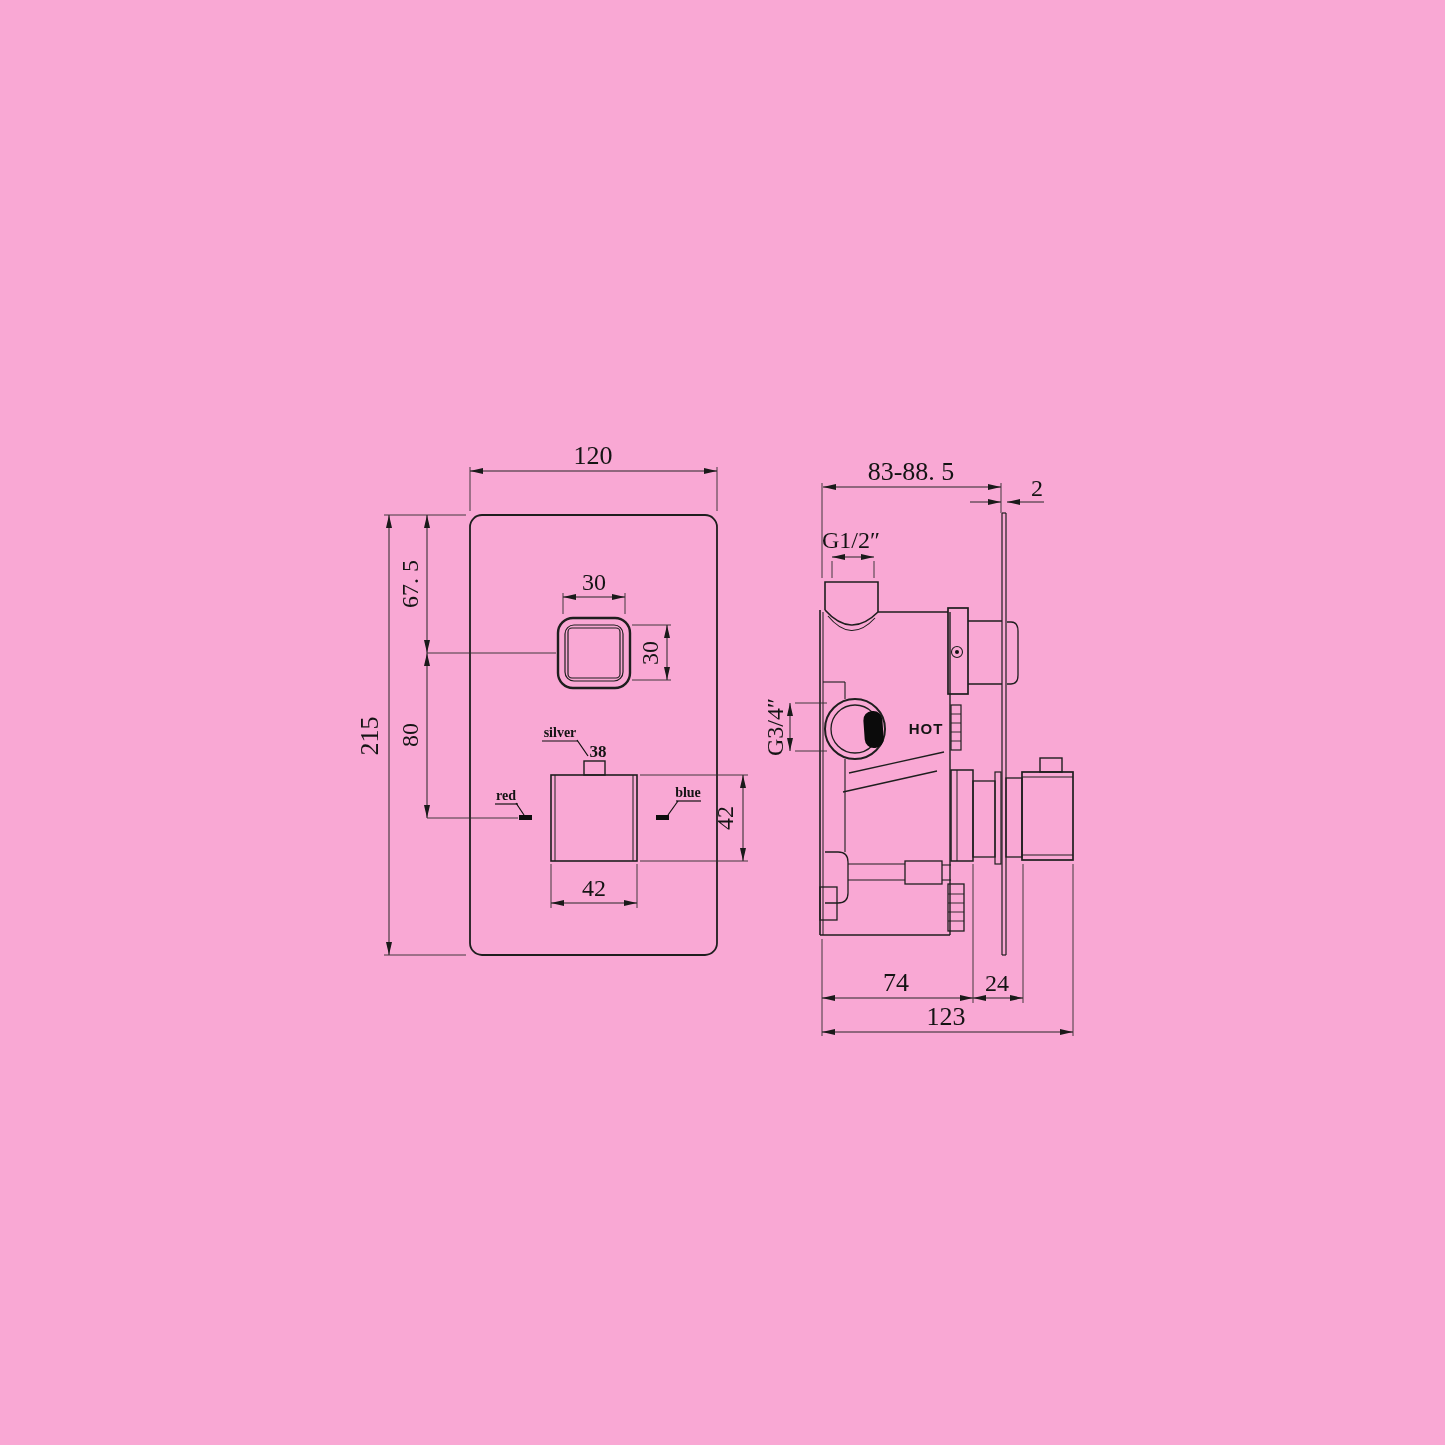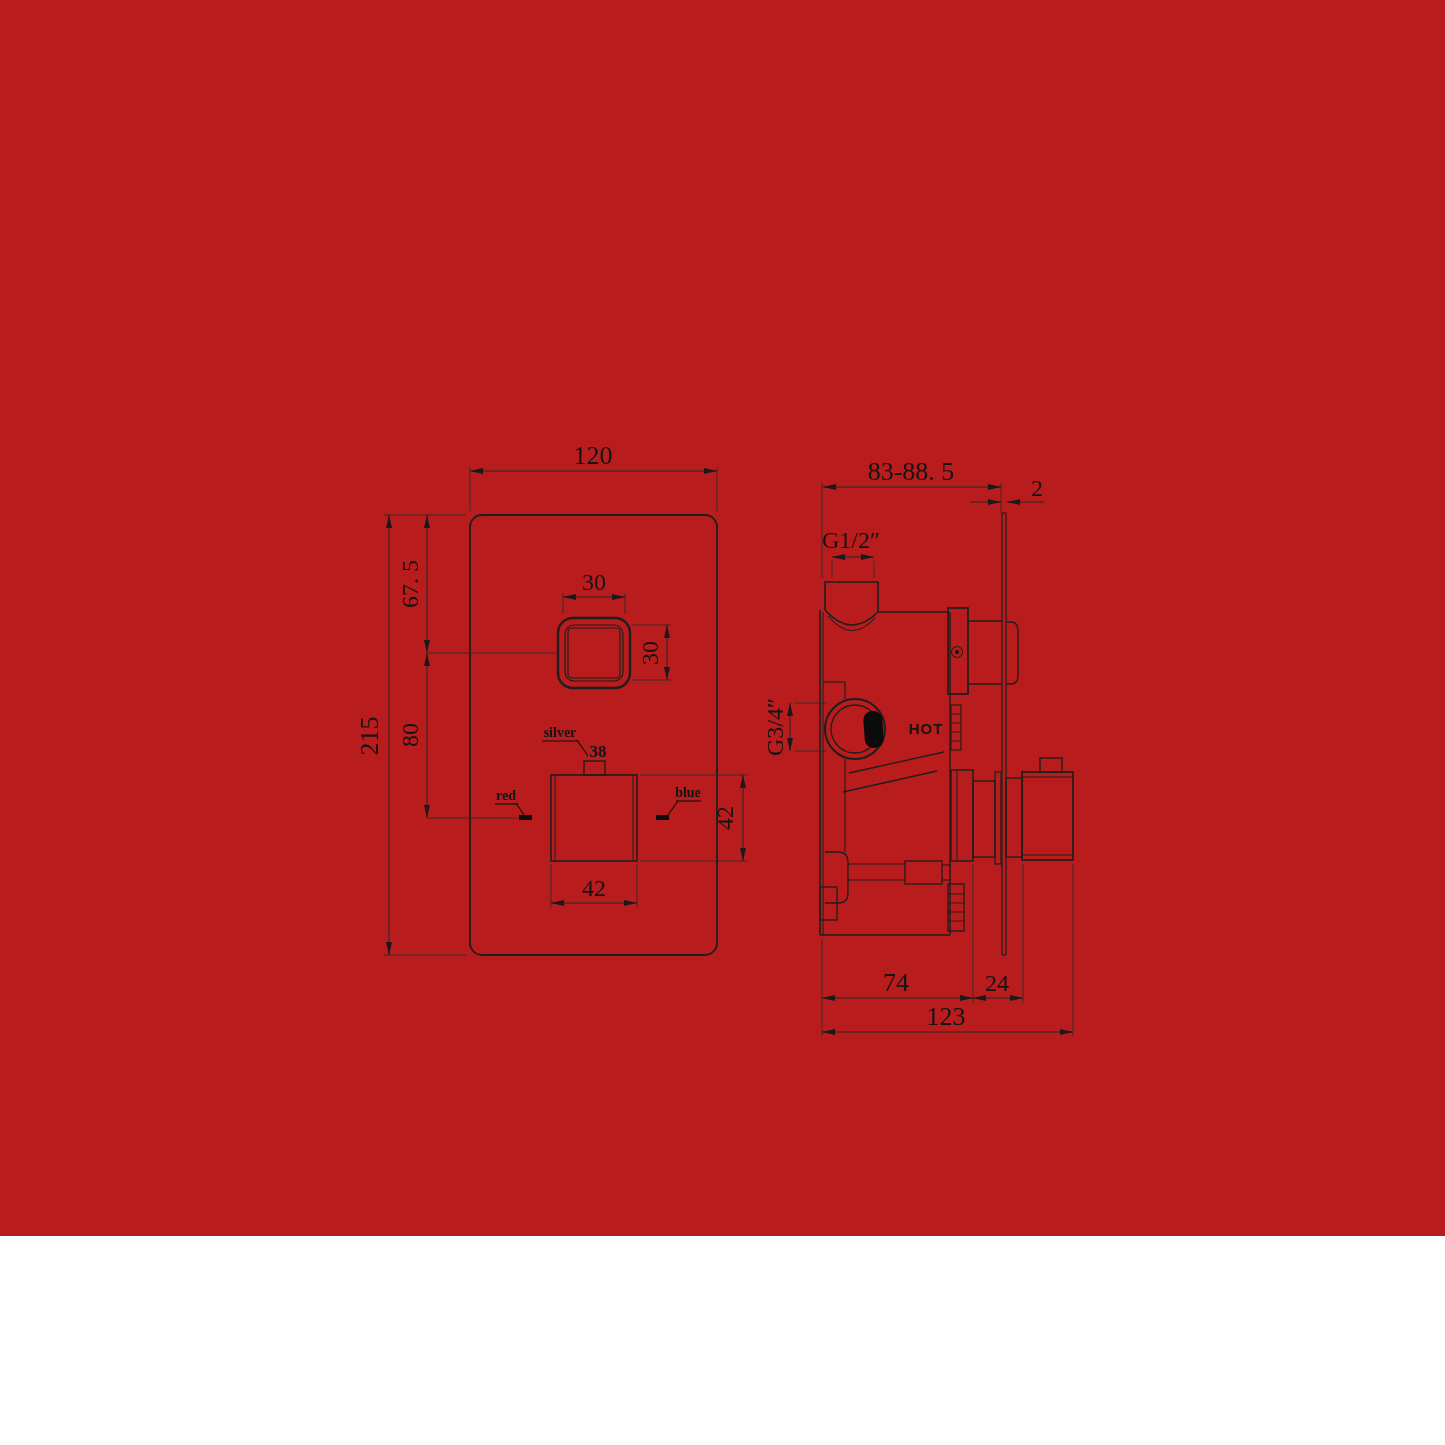--- a/index.html
+++ b/index.html
@@ -1,16 +1,16 @@
 <!DOCTYPE html>
 <html><head>
 <meta charset="utf-8">
 <style>
   html,body{margin:0;padding:0;background:#ffffff;}
-  .stage{position:relative;width:1445px;height:1236px;background:#b91c1c;overflow:hidden;}
+  .stage{position:relative;width:1445px;height:1445px;background:#f9a8d4;overflow:hidden;}
   svg{position:absolute;left:0;top:0;}
   .outline{stroke:#1e1e1e;fill:none;}
   .dim{stroke:#262626;stroke-width:1;fill:none;}
   .ext{stroke:#2e2e2e;stroke-width:0.9;fill:none;}
   .leader{stroke:#111;stroke-width:1.2;fill:none;}
   text{fill:#141414;font-family:"Liberation Serif","DejaVu Serif",serif;}
   .dimtxt{font-size:26px;}
   .dimtxt-s{font-size:24px;}
   .lbl{font-size:14px;font-weight:bold;}
   .lbl-lg{font-size:17px;font-weight:bold;}

